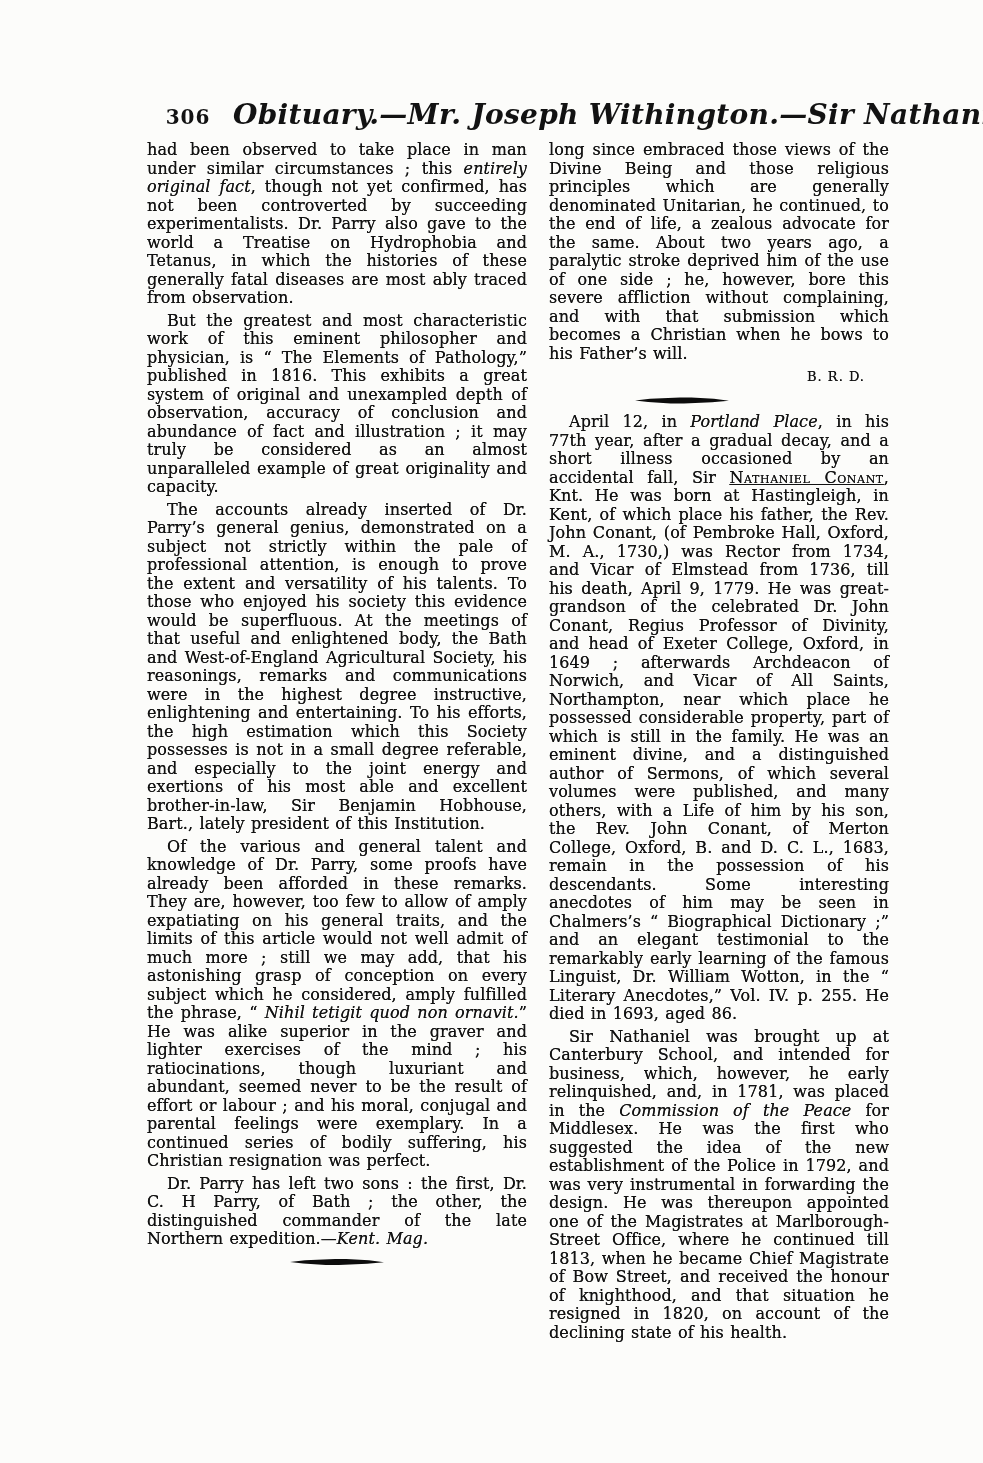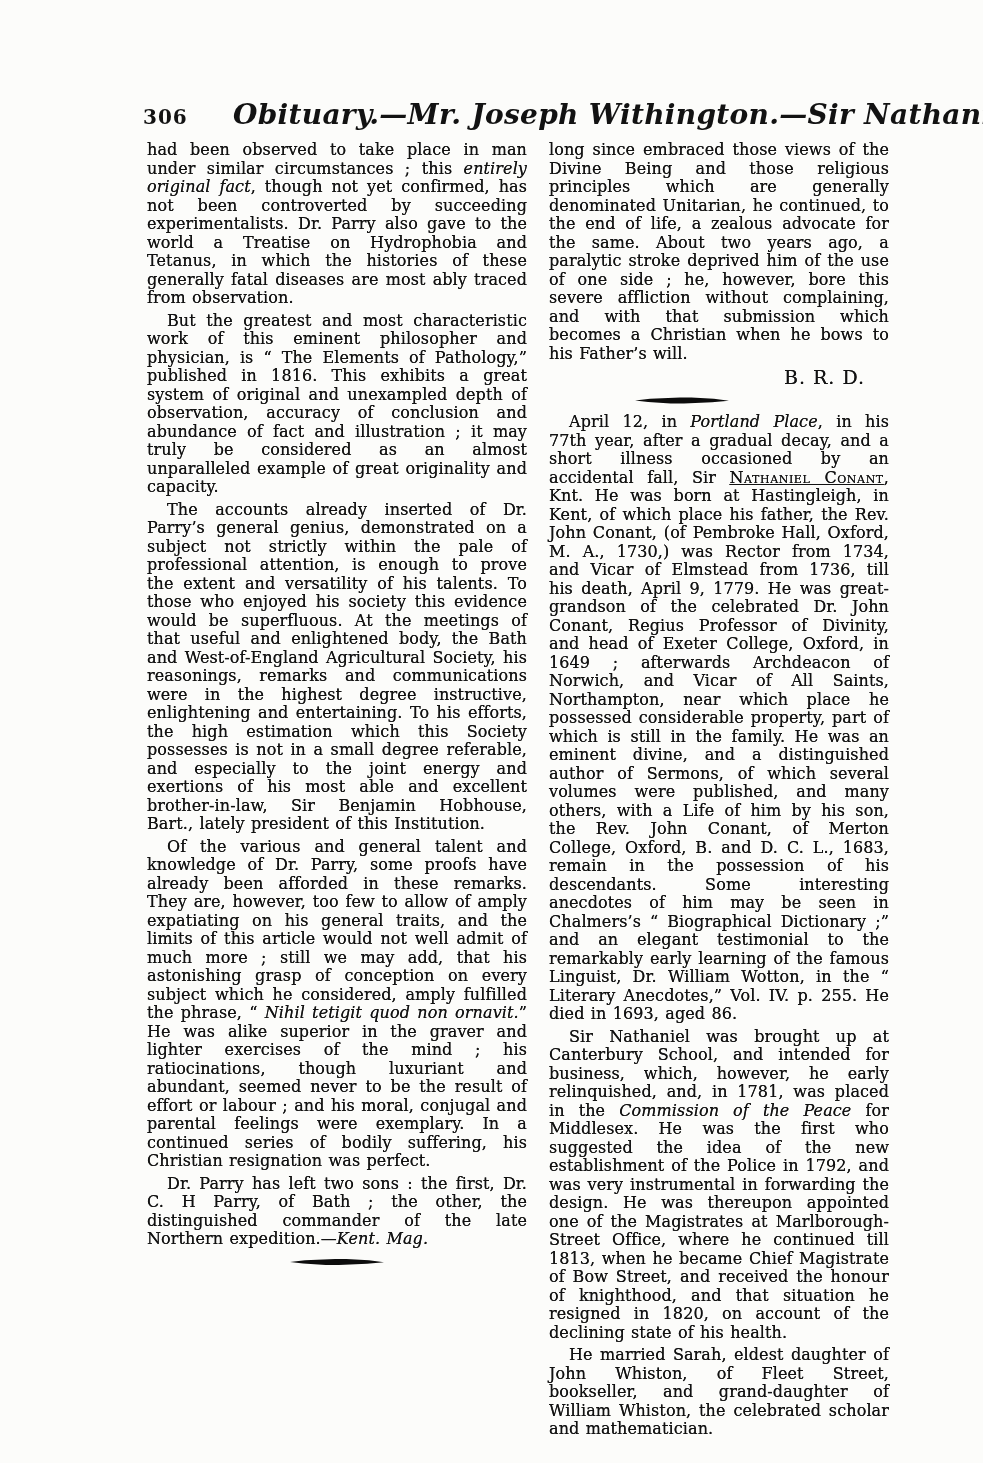--- a/index.html
+++ b/index.html
@@ -12,20 +12,21 @@
     position:relative;
   }
   .page{position:absolute;inset:0;}
   .header{
     position:absolute;top:98px;left:143px;width:750px;
     display:flex;align-items:baseline;
   }
   .page-num{
     font-size:20px;font-weight:bold;letter-spacing:1px;
     flex:0 0 90px;
+    text-align:center;
   }
   .running-title{
     flex:1 1 auto;text-align:center;
     font-size:28px;font-style:italic;font-weight:bold;
     letter-spacing:.3px;
     padding-right:40px;
     white-space:nowrap;
   }
   .columns{
     position:absolute;top:137px;left:143px;width:750px;
@@ -42,21 +43,21 @@
     word-spacing:1.1px;
     letter-spacing:.1px;
     text-shadow:0 0 .45px rgba(10,10,10,.85);
   }
   .col p.indent{text-indent:20px;}
   .it{font-style:italic;}
   .sc{font-variant:small-caps;letter-spacing:.6px;text-decoration:underline;}
   .signature{
     text-align:right;
     padding-right:28px;
-    font-size:19px;
+    font-size:13px;
     line-height:20px;
     letter-spacing:1px;
     text-shadow:0 0 .45px rgba(10,10,10,.85);
   }
   .divider{
     width:94px;height:7px;
     margin:10px auto 9px auto;
     background:#0c0c0c;
     clip-path:polygon(0 50%, 16% 24%, 48% 6%, 60% 8%, 84% 26%, 100% 52%, 82% 76%, 52% 94%, 38% 92%, 14% 72%);
   }
@@ -78,16 +79,15 @@
         <p class="indent"><span>Of the various and general talent and knowledge of Dr. Parry, some proofs have already been afforded in these remarks. They are, however, too few to allow of amply expatiating on his general traits, and the limits of this article would not well admit of much more ; still we may add, that his astonishing grasp of conception on every subject which he considered, amply fulfilled the phrase, “ </span><span class="it">Nihil tetigit quod non ornavit.</span><span>”  He was alike superior in the graver and lighter exercises of the mind ; his ratiocinations, though luxuriant and abundant, seemed never to be the result of effort or labour ; and his moral, conjugal and parental feelings were exemplary.  In a continued series of bodily suffering, his Christian resignation was perfect.</span></p>
         <p class="indent"><span>Dr. Parry has left two sons : the first, Dr. C. H Parry, of Bath ; the other, the distinguished commander of the late Northern expedition.—</span><span class="it">Kent. Mag.</span></p>
         <div class="divider"></div>
       </div>
     <div class="col col-right">
         <p><span>long since embraced those views of the Divine Being and those religious principles which are generally denominated Unitarian, he continued, to the end of life, a zealous advocate for the same. About two years ago, a paralytic stroke deprived him of the use of one side ; he, however, bore this severe affliction without complaining, and with that submission which becomes a Christian when he bows to his Father’s will.</span></p>
         <div class="signature">B. R. D.</div>
         <div class="divider"></div>
         <p class="indent"><span>April 12, in </span><span class="it">Portland Place</span><span>, in his 77th year, after a gradual decay, and a short illness occasioned by an accidental fall, Sir </span><span class="sc">Nathaniel Conant</span><span>, Knt.  He was born at Hastingleigh, in Kent, of which place his father, the Rev. John Conant, (of Pembroke Hall, Oxford, M. A., 1730,) was Rector from 1734, and Vicar of Elmstead from 1736, till his death, April 9, 1779.  He was great-grandson of the celebrated Dr. John Conant, Regius Professor of Divinity, and head of Exeter College, Oxford, in 1649 ; afterwards Archdeacon of Norwich, and Vicar of All Saints, Northampton, near which place he possessed considerable property, part of which is still in the family.  He was an eminent divine, and a distinguished author of Sermons, of which several volumes were published, and many others, with a Life of him by his son, the Rev. John Conant, of Merton College, Oxford, B. and D. C. L., 1683, remain in the possession of his descendants.  Some interesting anecdotes of him may be seen in Chalmers’s “ Biographical Dictionary ;”  and an elegant testimonial to the remarkably early learning of the famous Linguist, Dr. William Wotton, in the “ Literary Anecdotes,” Vol. IV. p. 255.  He died in 1693, aged 86.</span></p>
         <p class="indent"><span>Sir Nathaniel was brought up at Canterbury School, and intended for business, which, however, he early relinquished, and, in 1781, was placed in the </span><span class="it">Commission of the Peace</span><span> for Middlesex. He was the first who suggested the idea of the new establishment of the Police in 1792, and was very instrumental in forwarding the design.  He was thereupon appointed one of the Magistrates at Marlborough-Street Office, where he continued till 1813, when he became Chief Magistrate of Bow Street, and received the honour of knighthood, and that situation he resigned in 1820, on account of the declining state of his health.</span></p>
-        <p class="indent"><span>He married Sarah, eldest daughter of John Whiston, of Fleet Street, bookseller, and grand-daughter of William Whiston, the celebrated scholar and mathematician.</span></p>
       </div>
   </div>
 </div>
 
 </body></html>

